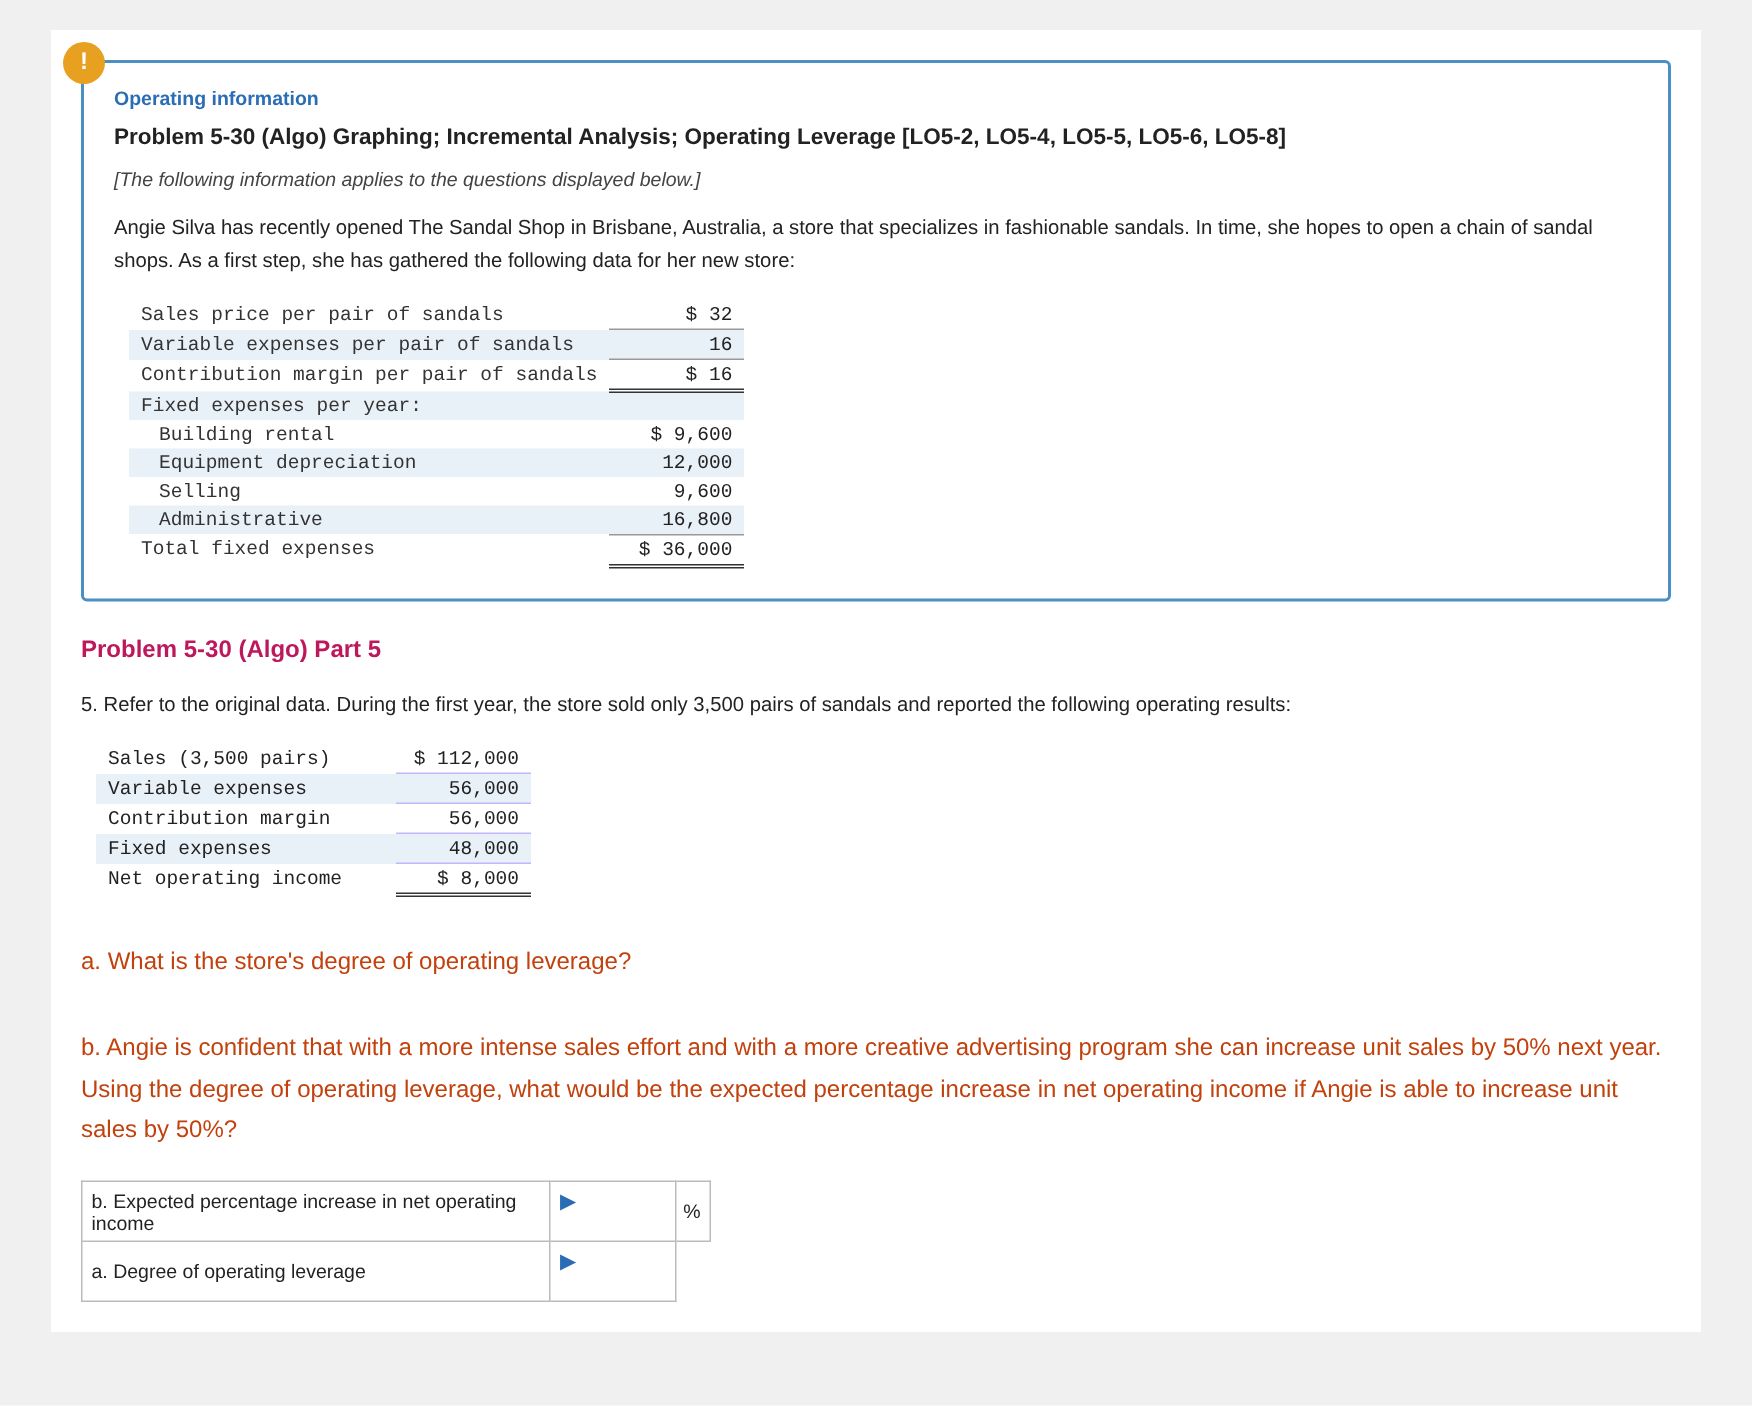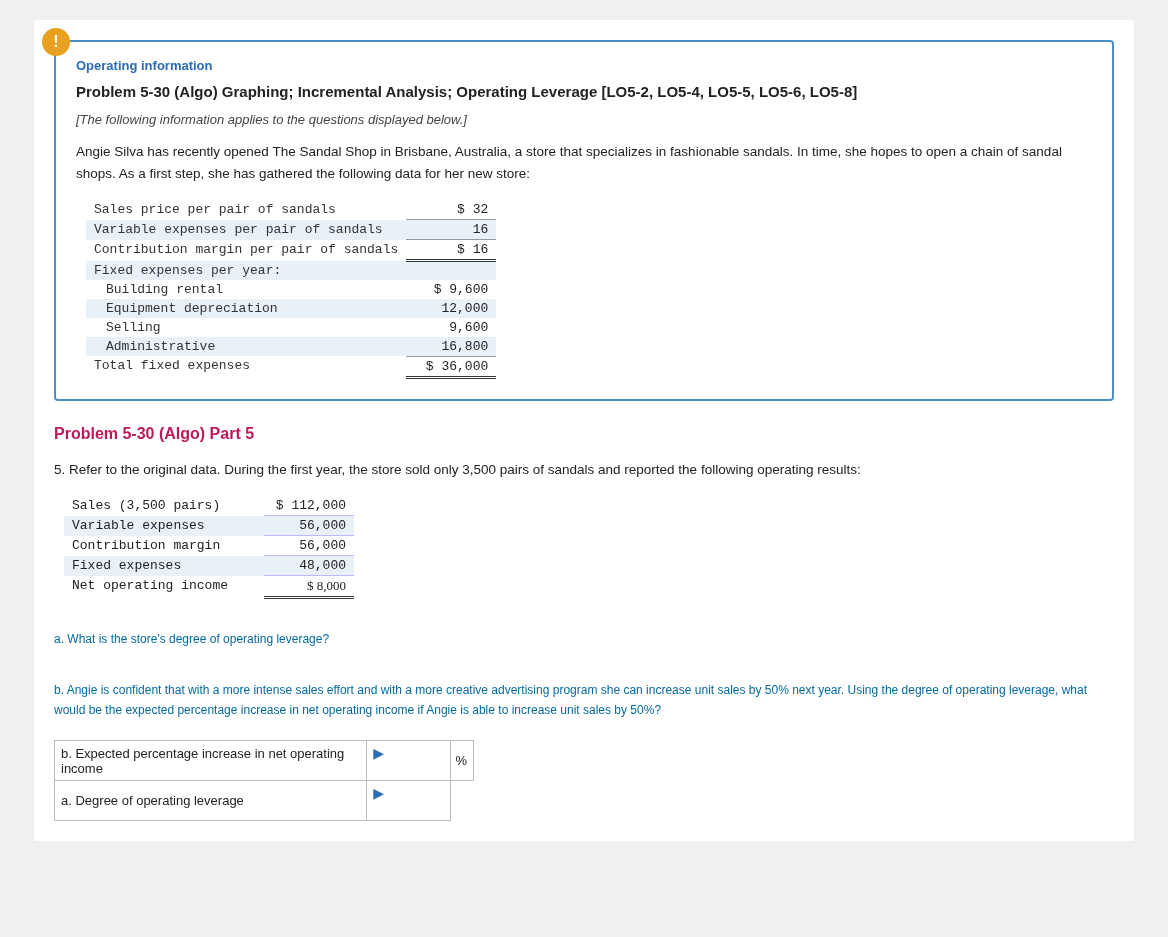--- a/index.html
+++ b/index.html
@@ -120,31 +120,30 @@
       vertical-align: top;
     }
     .results-table .label-col { min-width: 200px; }
     .results-table .value-col {
       text-align: right;
       min-width: 90px;
       border-bottom: 1px solid #c4b5fd;
     }
     .results-table .double-underline {
       border-bottom: 3px double #333;
-      font-family: Liberation Serif, serif;
     }
     .row-shaded-r td { background: #e8f0f8; }
 
     
     .questions-section {
       margin-bottom: 20px;
     }
     .question-ab {
-      color: #0369a1;
-      font-size: 12px;
+      color: #c2410c;
+      font-size: 16px;
       line-height: 1.7;
       margin-top: 30px;
     }
 
     
     .answer-table {
       border-collapse: collapse;
       font-size: 13px;
       margin-top: 10px;
       width: 420px;

